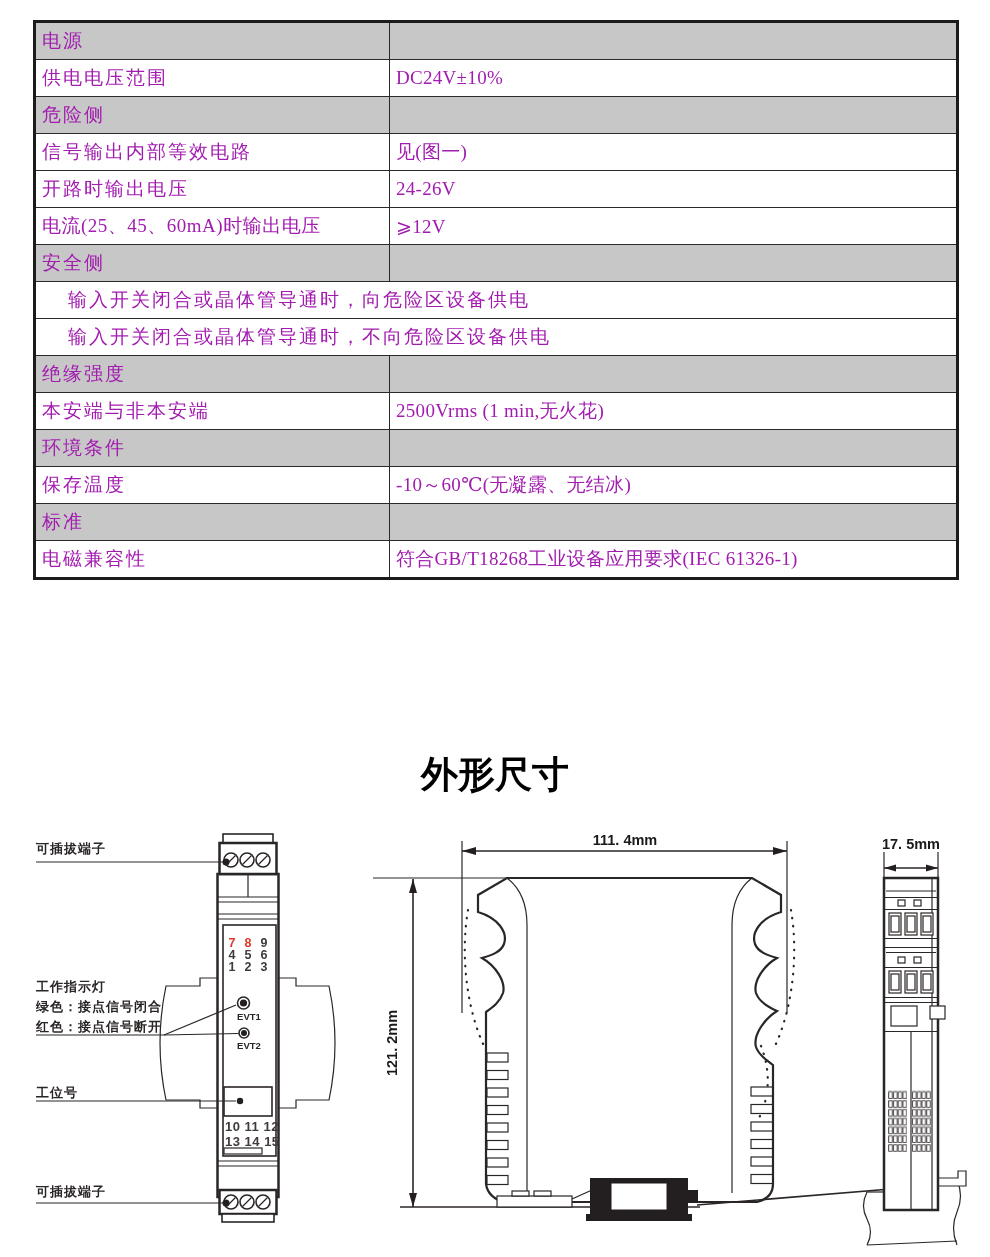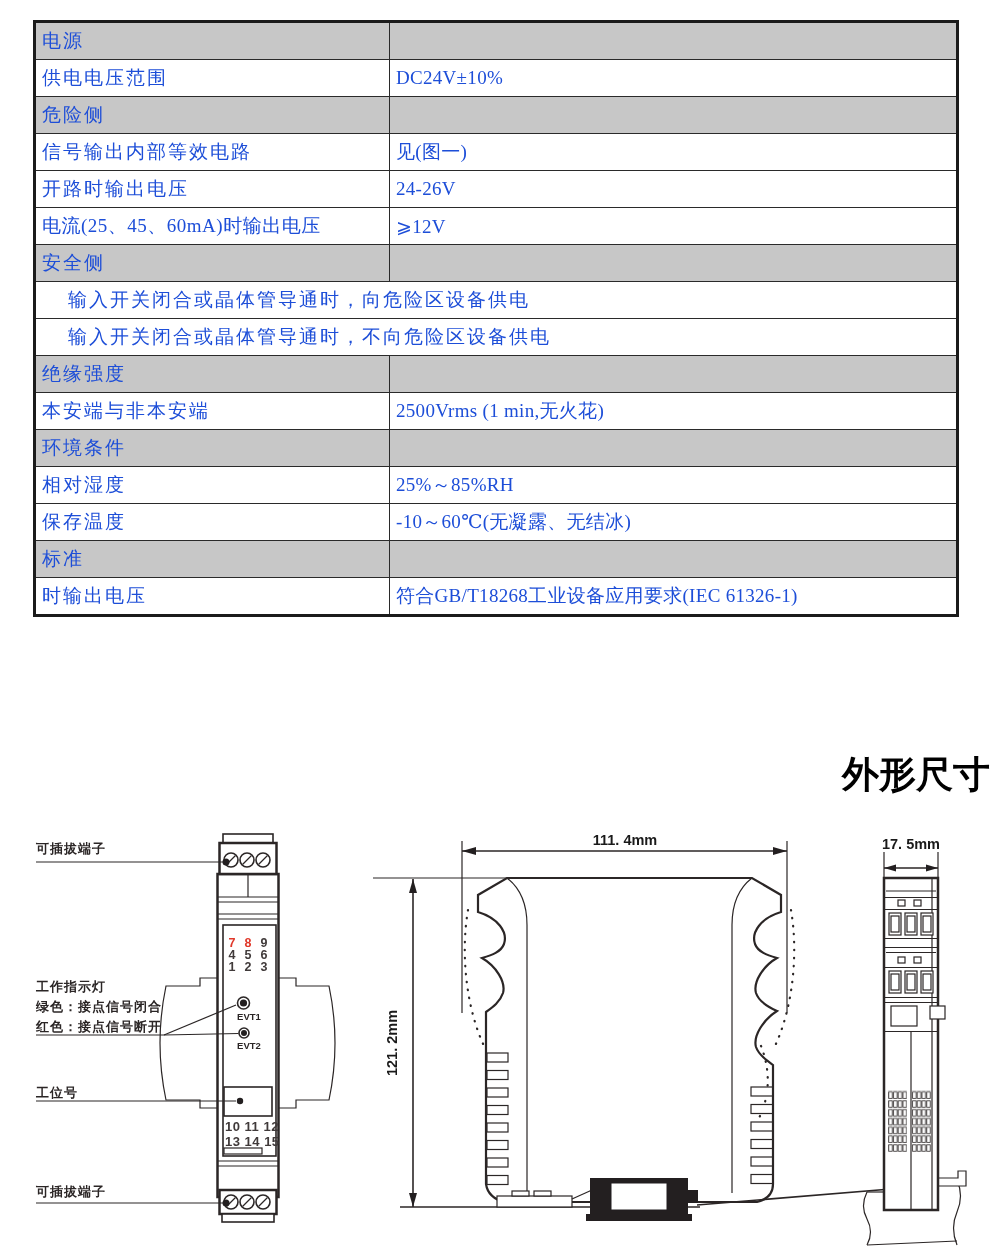--- a/index.html
+++ b/index.html
@@ -4,31 +4,31 @@
 <style>
   html,body{margin:0;padding:0;background:#ffffff;}
   body{width:990px;height:1257px;position:relative;overflow:hidden;
        font-family:"Liberation Serif","DejaVu Serif",serif;}
 
   
   .spec-table{position:absolute;left:33px;top:20px;width:926px;
               border-collapse:collapse;table-layout:fixed;
               border:3px solid #1b1b1b;}
   .spec-table td{border:1px solid #2a2a2a;height:36px;padding:0 6px;
-                 font-size:19px;color:#1d4ed8;vertical-align:middle;
+                 font-size:19px;color:#a21caf;vertical-align:middle;
                  white-space:nowrap;overflow:hidden;}
   .spec-table col.c1{width:355px;}
   .spec-table td.lab{letter-spacing:2px;}
   .spec-table tr.sec td{background:#c7c7c7;letter-spacing:2px;}
   .spec-table td.val{letter-spacing:0.3px;margin-left:14px;}
   .spec-table tr.fullrow td{letter-spacing:2px;padding-left:32px;}
 
   
   .drawing-title{position:absolute;left:0;top:750px;width:990px;margin:0;
-                 text-align:right;font-family:"Liberation Sans","DejaVu Sans",sans-serif;
+                 text-align:center;font-family:"Liberation Sans","DejaVu Sans",sans-serif;
                  font-weight:bold;font-size:37px;color:#000;}
 
   
   .drawing-wrap{position:absolute;left:0;top:820px;width:990px;height:437px;}
   svg text{font-family:"Liberation Sans","DejaVu Sans",sans-serif;}
   .ln{stroke:#2b2626;fill:none;stroke-width:1.2;}
   .ln15{stroke:#2b2626;fill:none;stroke-width:1.6;}
   .thk{stroke:#2b2626;fill:#ffffff;stroke-width:2.5;}
   .thk22{stroke:#2b2626;fill:#ffffff;stroke-width:2.2;}
   .wfill{fill:#ffffff;}
@@ -90,33 +90,29 @@
       </tr>
     <tr>
         <td class="lab">本安端与非本安端</td>
         <td class="val">2500Vrms (1 min,无火花)</td>
       </tr>
     <tr class="sec">
         <td class="lab">环境条件</td>
         <td></td>
       </tr>
     <tr>
-        <td class="lab">相对湿度</td>
-        <td class="val">25%～85%RH</td>
-      </tr>
-    <tr>
         <td class="lab">保存温度</td>
         <td class="val">-10～60℃(无凝露、无结冰)</td>
       </tr>
     <tr class="sec">
         <td class="lab">标准</td>
         <td></td>
       </tr>
     <tr>
-        <td class="lab">时输出电压</td>
+        <td class="lab">电磁兼容性</td>
         <td class="val">符合GB/T18268工业设备应用要求(IEC 61326-1)</td>
       </tr>
   </tbody>
 </table>
 
 <h1 class="drawing-title">外形尺寸</h1>
 
 <div class="drawing-wrap">
 <svg width="990" height="437" viewBox="0 820 990 437" xmlns="http://www.w3.org/2000/svg">
   <defs>

